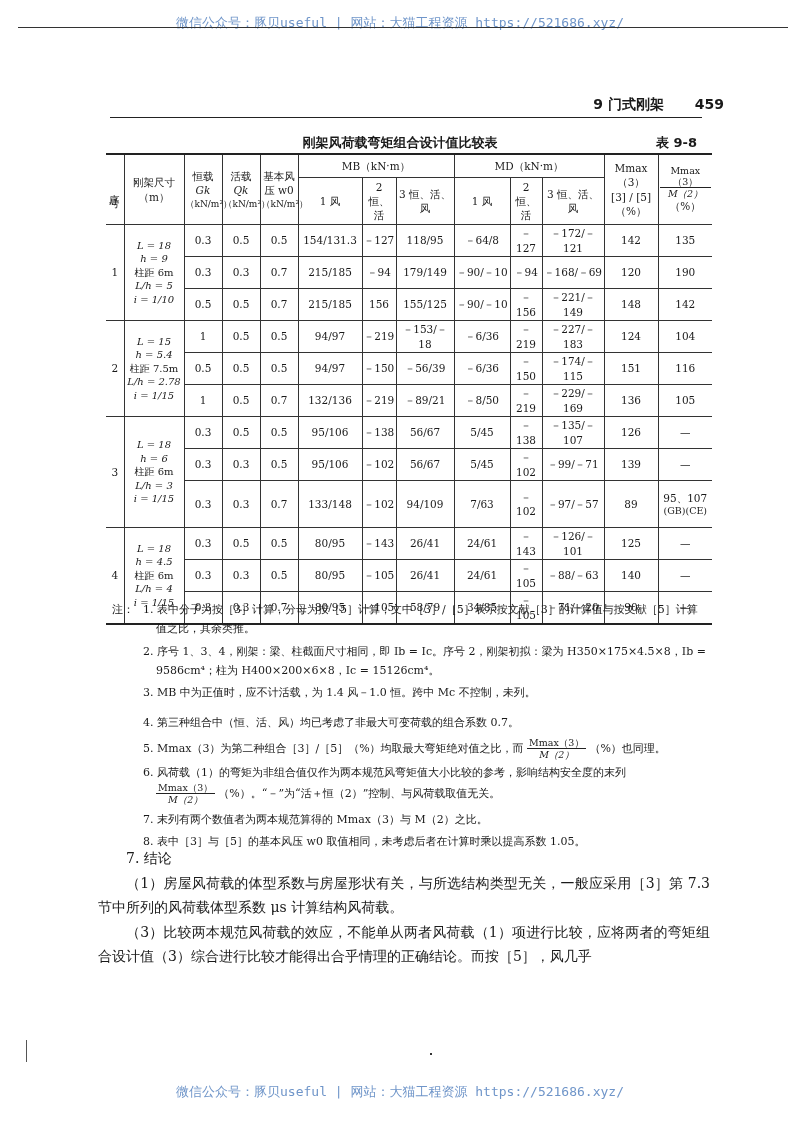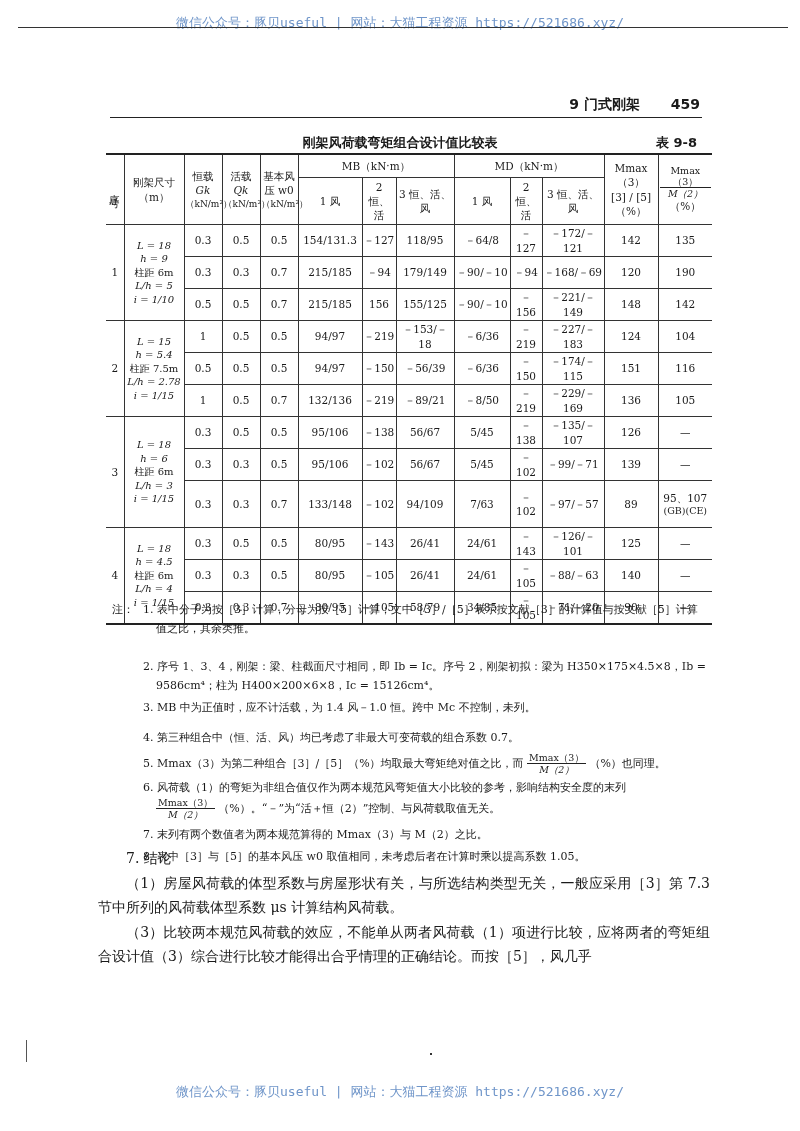--- a/index.html
+++ b/index.html
@@ -1,21 +1,21 @@
 <!DOCTYPE html>
 <html><head>
 <meta charset="utf-8">
 <style>
   html, body { margin:0; padding:0; background:#ffffff; }
   body { width:800px; height:1131px; position:relative; overflow:hidden; font-family:"DejaVu Serif","Liberation Serif",serif; color:#1a1a1a; }
   .wm { position:absolute; left:0; width:800px; text-align:center; font-family:"DejaVu Sans Mono","Liberation Mono",monospace; font-size:13px; color:#6f95c9; }
   .wm-top { top:14px; }
   .wm-bottom { top:1083px; }
   .top-rule { position:absolute; top:27px; left:18px; width:770px; height:1px; background:#333; }
-  .running-head { position:absolute; top:96px; left:520px; width:180px; text-align:right; font-family:"DejaVu Sans","Liberation Sans",sans-serif; font-weight:bold; font-size:14px; }
+  .running-head { position:absolute; top:96px; left:544px; width:180px; text-align:right; font-family:"DejaVu Sans","Liberation Sans",sans-serif; font-weight:bold; font-size:14px; }
   .running-head .chap { margin-right:26px; }
   .head-rule { position:absolute; top:117px; left:110px; width:592px; height:1px; background:#222; }
   .table-title { position:absolute; top:134px; left:0; width:800px; text-align:center; font-family:Liberation Serif, serif; font-weight:bold; font-size:13px; }
   .table-no { position:absolute; top:134px; left:656px; font-family:"DejaVu Sans","Liberation Sans",sans-serif; font-weight:bold; font-size:13px; }
   table.cmp { position:absolute; top:153px; left:106px; width:606px; border-collapse:collapse; font-size:10.5px; table-layout:fixed; }
   table.cmp td, table.cmp th { border:1px solid #333; text-align:center; vertical-align:middle; padding:0 1px; font-weight:normal; line-height:1.35; }
   table.cmp { border-top:2px solid #222; border-bottom:2px solid #222; }
   table.cmp tr > :first-child { border-left:none; }
   table.cmp tr > :last-child { border-right:none; }
   .hdr-row1 td { height:22px; }
@@ -303,21 +303,21 @@
     <td>—</td>
   </tr>
 </tbody>
   </table>
 
 <div class="notes">
   <div class="note-first" style="position:relative;">
     <span class="note-lead" style="text-indent:0;">注：</span>
     <span>1. 表中分子为按［3］计算，分母为按［5］计算；文中［3］/［5］表示按文献［3］的计算值与按文献［5］计算值之比，其余类推。</span>
   </div>
-  <div class="note" style="margin-top:19px">2. 序号 1、3、4，刚架：梁、柱截面尺寸相同，即 Ib = Ic。序号 2，刚架初拟：梁为 H350×175×4.5×8，Ib = 9586cm⁴；柱为 H400×200×6×8，Ic = 15126cm⁴。</div>
+  <div class="note" style="margin-top:4px">2. 序号 1、3、4，刚架：梁、柱截面尺寸相同，即 Ib = Ic。序号 2，刚架初拟：梁为 H350×175×4.5×8，Ib = 9586cm⁴；柱为 H400×200×6×8，Ic = 15126cm⁴。</div>
   <div class="note" style="margin-top:3px">3. MB 中为正值时，应不计活载，为 1.4 风－1.0 恒。跨中 Mc 不控制，未列。</div>
   <div class="note" style="margin-top:11px">4. 第三种组合中（恒、活、风）均已考虑了非最大可变荷载的组合系数 0.7。</div>
   <div class="note" style="margin-top:5px">
     <span>5. Mmax（3）为第二种组合［3］/［5］（%）均取最大弯矩绝对值之比，而</span>
     <span class="frac">
       <span class="num">Mmax（3）</span>
       <span class="den">M（2）</span>
     </span>
     <span>（%）也同理。</span>
   </div>

